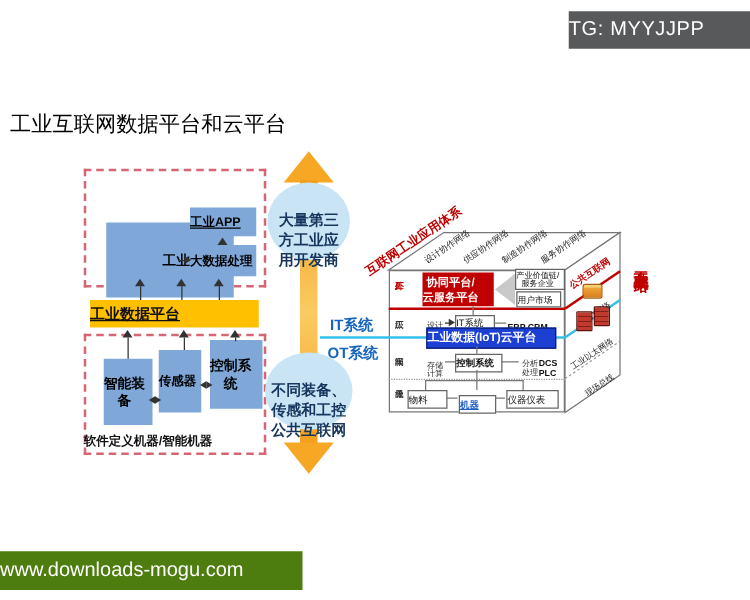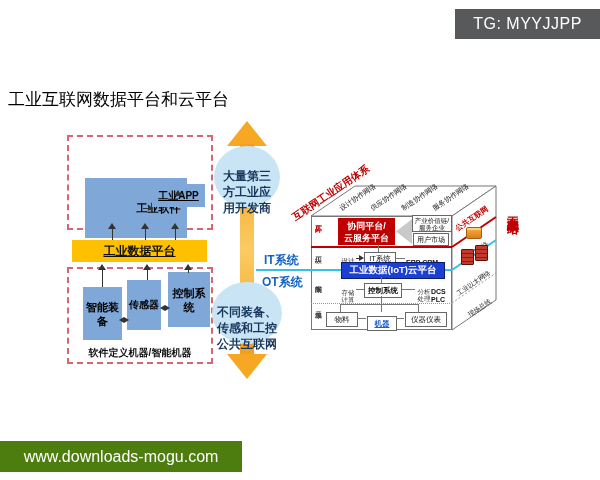--- a/index.html
+++ b/index.html
@@ -1,19 +1,19 @@
 <!DOCTYPE html>
 <html><head>
 <meta charset="utf-8">
 <style>
   html,body{margin:0;padding:0;background:#fff}
   #canvas{position:relative;width:600px;height:480px;background:#fff;overflow:hidden;
           font-family:"Liberation Sans","DejaVu Sans",sans-serif;color:#111}
   .abs{position:absolute}
-  .c{display:flex;align-items:center;justify-content:center;text-align:center}
+  .c{display:flex;align-items:center;text-align:center}
   .pre{white-space:pre-line}
   .bluebox{background:#7FA8D9;color:#000;font-weight:bold}
   .dashed{border:2px dashed #D66673;background:#fff}
   .rot{transform:rotate(-34deg);white-space:nowrap}
   .vtext{writing-mode:vertical-rl;text-orientation:upright;letter-spacing:0}
   .shaft-v{width:1px;background:#333}
   .shaft-h{height:1px;background:#333}
   .thin-v{width:1px;background:#777}
   .thin-h{height:1px;background:#777}
   .tri-u{width:0;height:0;border-left:4px solid transparent;border-right:4px solid transparent;border-bottom:6px solid #333}
@@ -33,22 +33,25 @@
   <div class="abs c" style="left:455px;top:9px;width:145px;height:30px;background:#58595B;">
     <span style="color:#fff;font-size:16px;letter-spacing:.5px;">TG: MYYJJPP</span>
   </div>
 
   <div class="abs" style="left:8px;top:88px;font-size:17px;color:#000;">工业互联网数据平台和云平台</div>
 
   <div class="abs dashed" style="left:67px;top:135px;width:142px;height:91px;"></div>
   <div class="abs c bluebox" style="left:85px;top:178px;width:57px;height:60px;font-size:11px;padding-left:45px;">
     <span>工业软件</span>
   </div>
-  <div class="abs c bluebox" style="left:152px;top:166px;width:53px;height:23px;font-size:10px;margin-top:18px;">
+  <div class="abs c bluebox" style="left:152px;top:166px;width:53px;height:23px;font-size:10px;">
     <span style="text-decoration:underline;">工业APP</span>
+  </div>
+  <div class="abs c bluebox" style="left:152px;top:196px;width:53px;height:25px;font-size:10px;">
+    <span>大数据处理</span>
   </div>
 
   <div class="abs shaft-h" style="left:143px;top:208px;width:6px;"></div>
   <div class="abs tri-r" style="left:148px;top:205px;"></div>
 
   <div class="abs tri-u" style="left:174px;top:190px;"></div>
   <div class="abs shaft-v" style="left:178px;top:194px;height:2px;"></div>
 
   <div class="abs c" style="left:72px;top:240px;width:135px;height:22px;background:#FFC000;text-decoration:underline;">
     <span style="font-weight:bold;font-size:12px;">工业数据平台</span>

